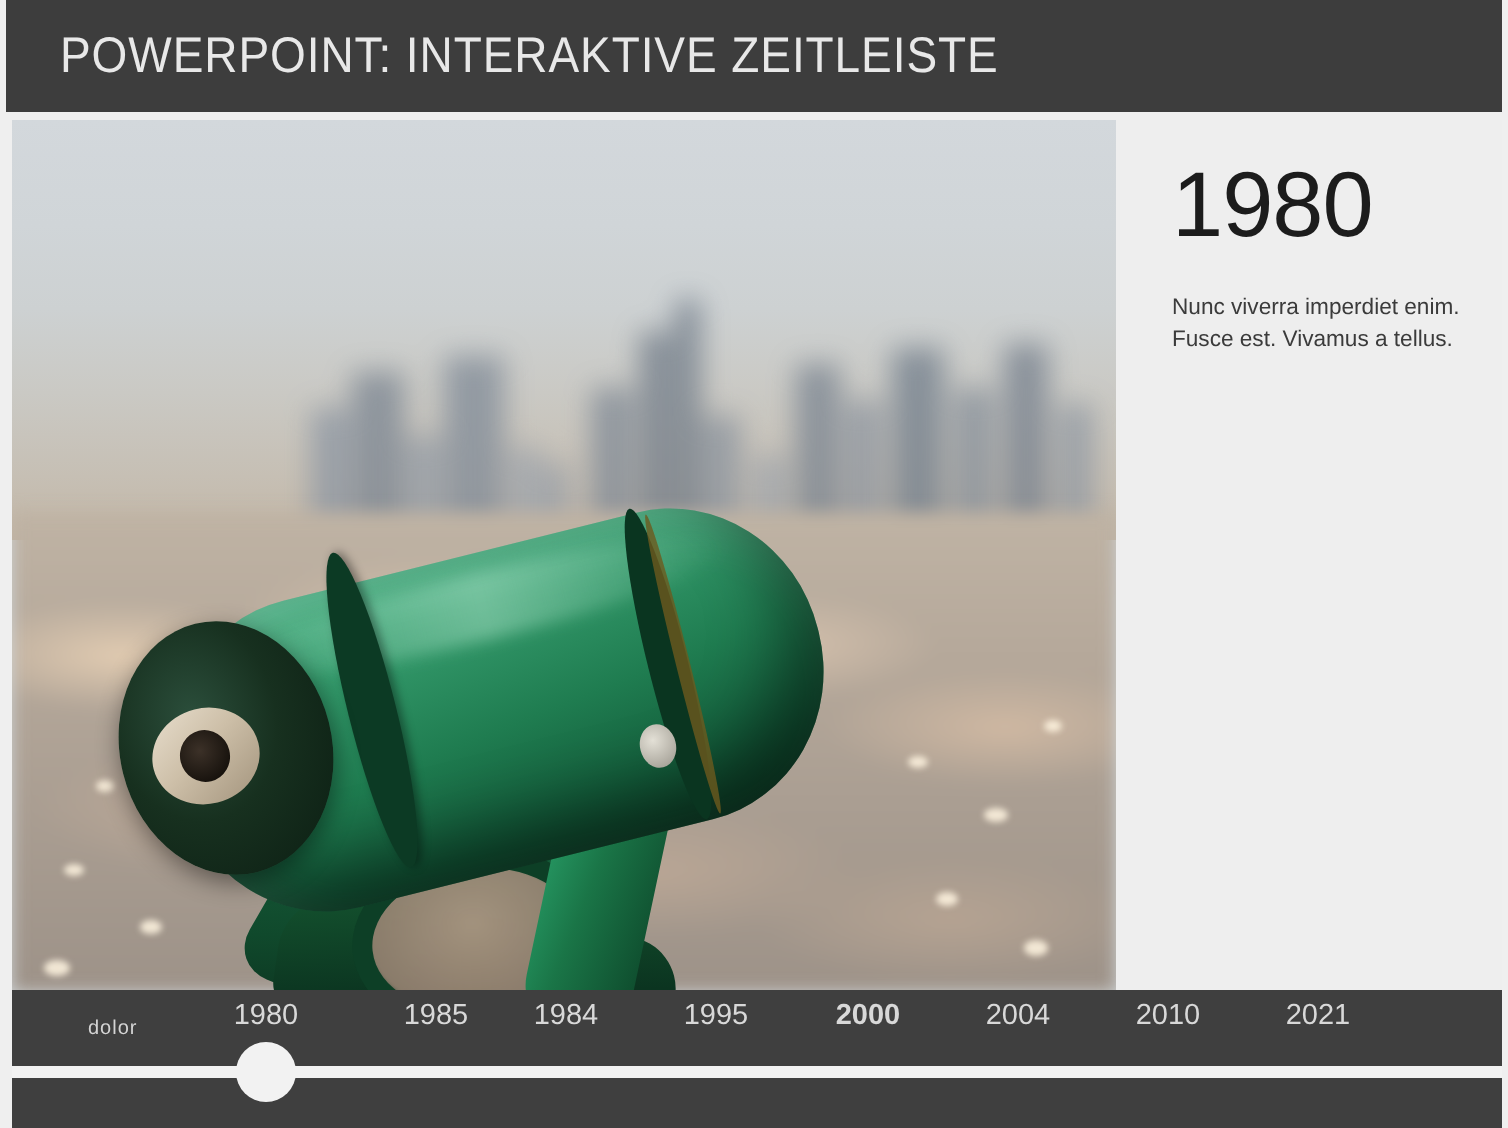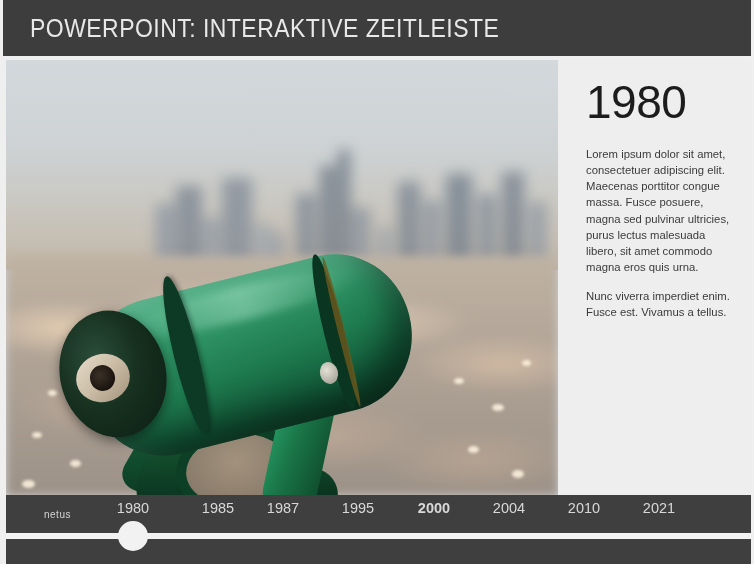--- a/index.html
+++ b/index.html
@@ -358,32 +358,31 @@
         <div class="end-cap"></div>
         <div class="lens-outer"></div>
         <div class="lens-inner"></div>
         <div class="knob"></div>
       </div>
     </div>
 
     <div class="text-panel">
       <div class="year">1980</div>
       <div class="body-text">
-        <p>Lorem ipsum dolor sit amet, consectetuer adipiscing elit. Maecenas porttitor congue massa. Fusce posuere, magna sed pulvinar ultricies, purus lectus malesuada libero, sit amet commodo magna eros quis urna.</p>
         <p>Nunc viverra imperdiet enim. Fusce est. Vivamus a tellus.</p>
       </div>
     </div>
   </div>
 
   <div class="timeline">
-    <div class="tl-source">netus</div>
+    <div class="tl-source">dolor</div>
     <div id="tick-host">
         <div class="tick-label" style="left: 127px;">1980</div>
         <div class="tick-label" style="left: 212px;">1985</div>
-        <div class="tick-label" style="left: 277px;">1987</div>
+        <div class="tick-label" style="left: 277px;">1984</div>
         <div class="tick-label" style="left: 352px;">1995</div>
         <div class="tick-label" style="left: 428px; font-weight: bold;">2000</div>
         <div class="tick-label" style="left: 503px;">2004</div>
         <div class="tick-label" style="left: 578px;">2010</div>
         <div class="tick-label" style="left: 653px;">2021</div>
       </div>
     <div class="track"></div>
     <div class="knob-handle" id="tl-handle" style="left: 127px;"></div>
   </div>
 

